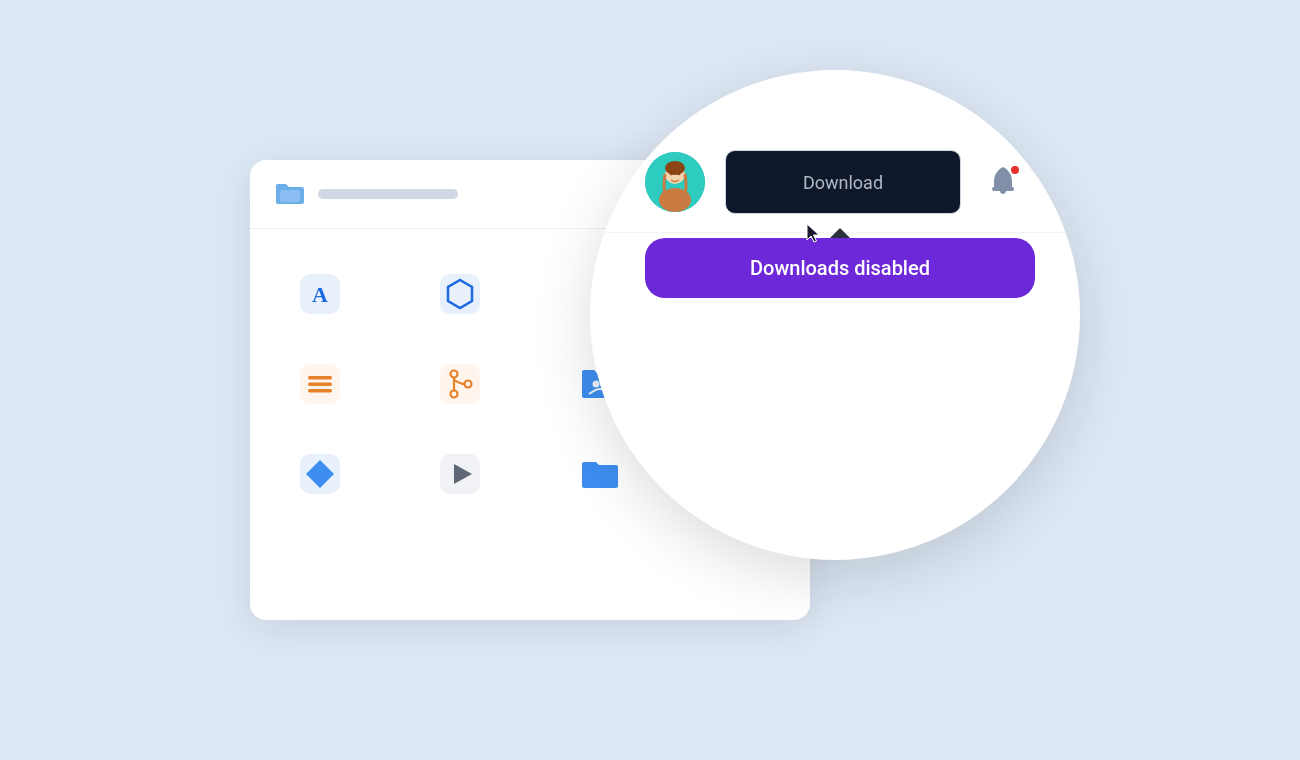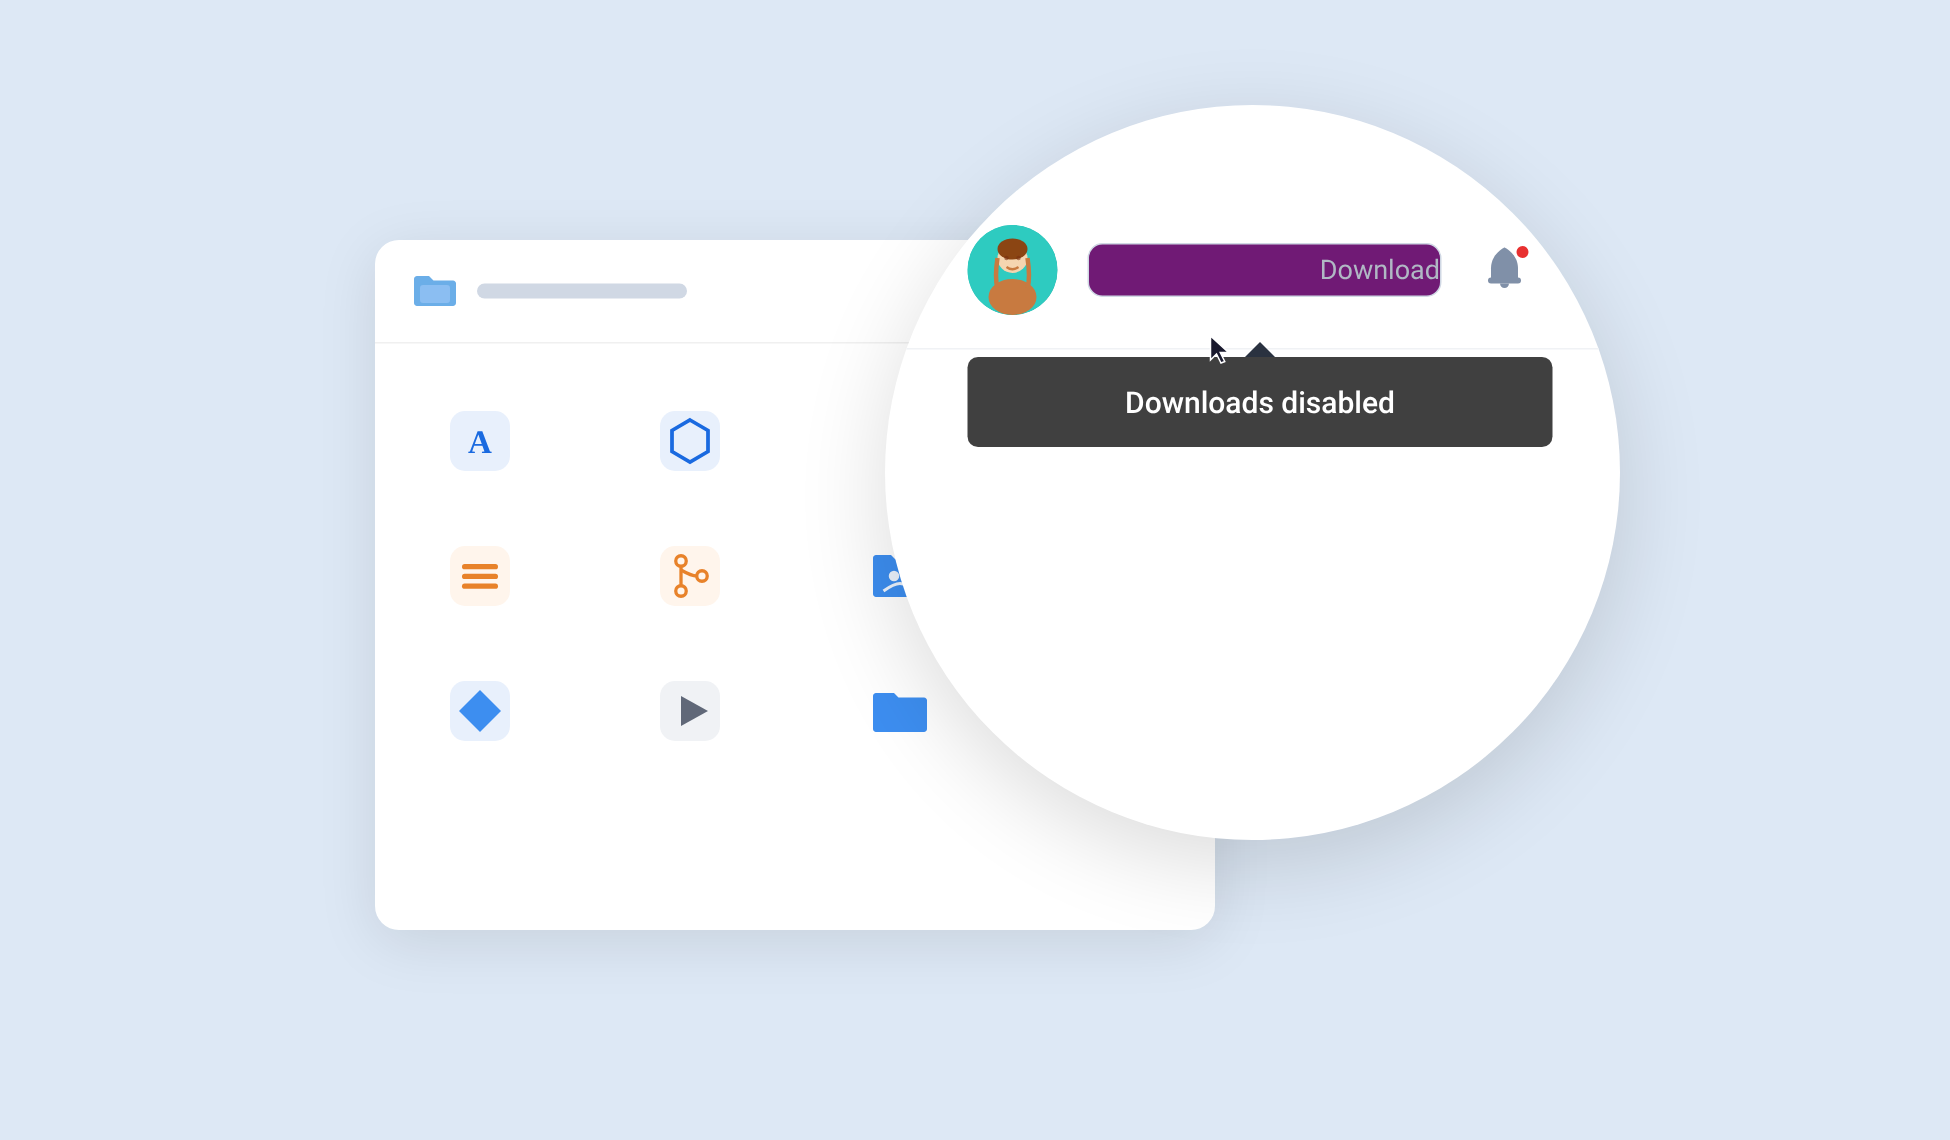--- a/index.html
+++ b/index.html
@@ -104,27 +104,27 @@
       height: 60px;
       border-radius: 50%;
       overflow: hidden;
       background: linear-gradient(135deg, #2ecbc0 0%, #1da89f 100%);
       flex-shrink: 0;
       position: relative;
     }
 
     .download-btn {
       flex: 1;
-      height: 36px;
+      height: 64px;
       border: 1.5px solid #d0d8e4;
       border-radius: 10px;
-      background: #701a75;
-      display: flex;
-      align-items: center;
-      justify-content: flex-end;
+      background: #0f172a;
+      display: flex;
+      align-items: center;
+      justify-content: center;
       cursor: pointer;
     }
 
     .download-btn-label {
       color: #b0b8c4;
       font-size: 18px;
       font-weight: 400;
     }
 
     .bell-container {
@@ -147,22 +147,22 @@
       background: #e83030;
       border: 2px solid #ffffff;
     }
 
     
     .tooltip {
       position: absolute;
       top: 168px;
       left: 55px;
       right: 45px;
-      background: #404040;
-      border-radius: 7px;
+      background: #6d28d9;
+      border-radius: 20px;
       padding: 18px 28px;
       z-index: 3;
       display: flex;
       align-items: center;
       justify-content: center;
     }
 
     .tooltip::before {
       content: '';
       position: absolute;

